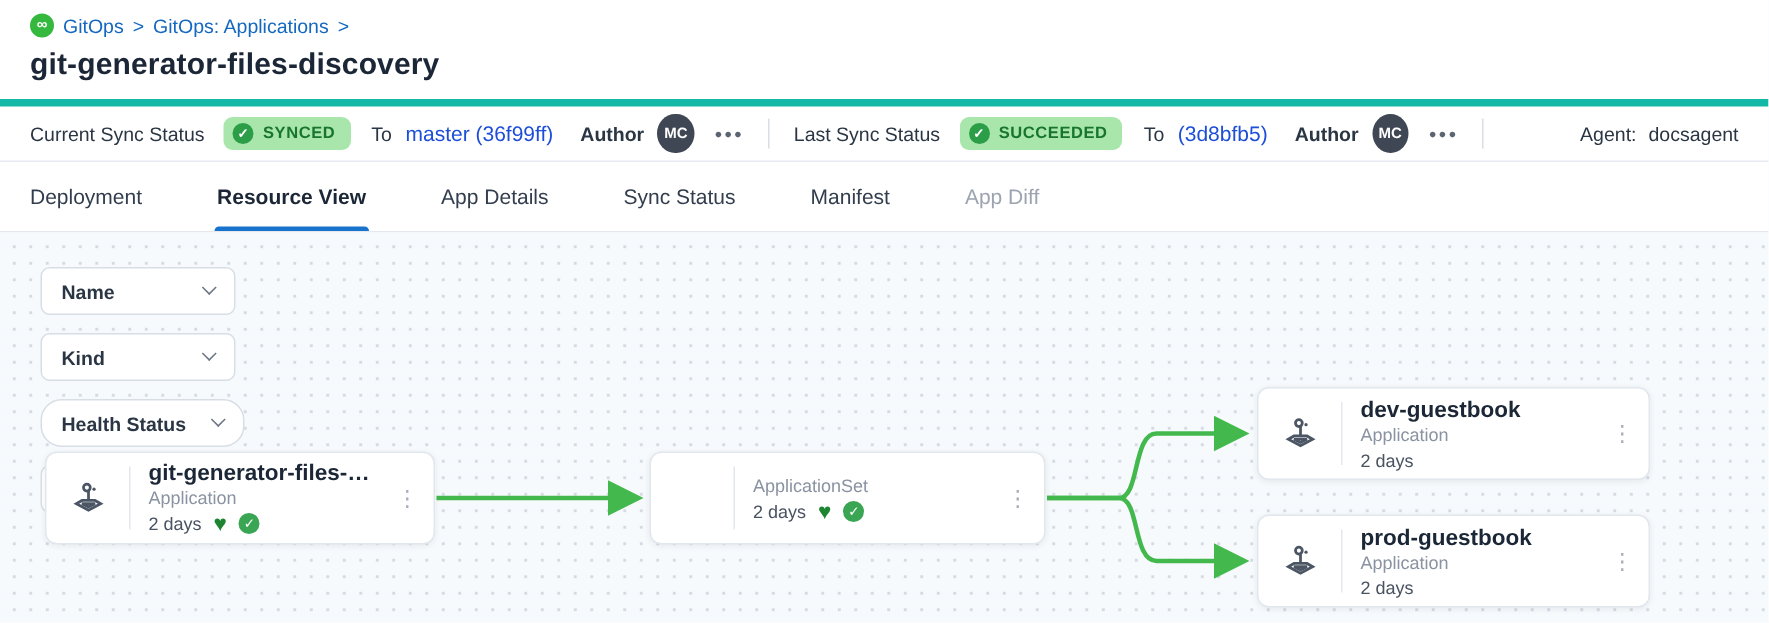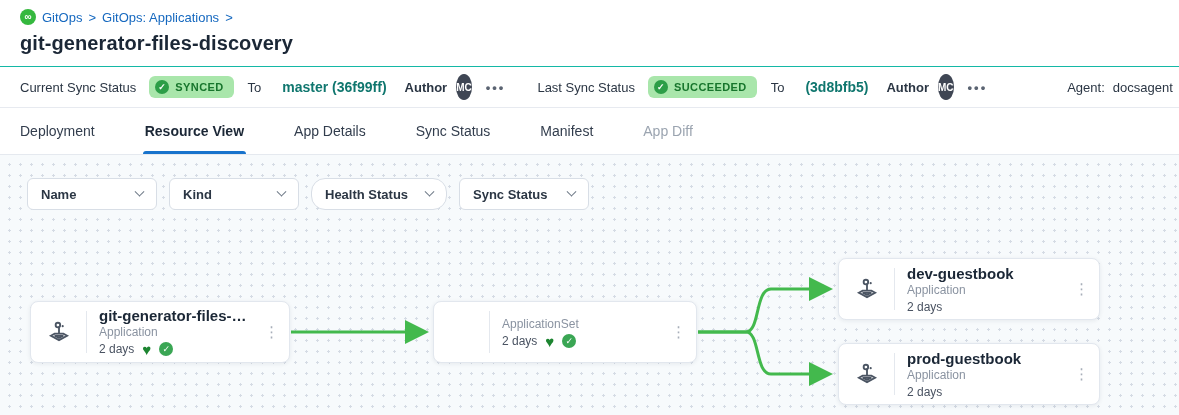--- a/index.html
+++ b/index.html
@@ -17,36 +17,36 @@
     width: 16px; height: 16px; border-radius: 50%; background: #35b83e;
     color: #fff; display: flex; align-items: center; justify-content: center;
     font-size: 10px; font-weight: 700; line-height: 1;
   }
   .crumb-link { color: #1568bf; text-decoration: none; cursor: pointer; }
   .crumb-sep { color: #1568bf; }
   .page-title { margin-top: 7px; font-size: 20px; font-weight: 700; color: #1b2736; letter-spacing: 0.1px; }
 
   
   .status-bar {
-    height: 42px; border-top: 1px solid #14b8a6; border-bottom: 1px solid #e7eaf0;
+    height: 42px; border-top: 5px solid #14b8a6; border-bottom: 1px solid #e7eaf0;
     display: flex; align-items: center; padding: 0 20px; font-size: 13px; color: #2b3644;
     white-space: nowrap;
   }
   .sb-label { margin-right: 13px; }
   .badge {
     display: inline-flex; align-items: center; gap: 6px;
     background: #a9e6ab; color: #17752c; border-radius: 6px;
     padding: 4px 10px 4px 6px; font-size: 11px; font-weight: 700; letter-spacing: 0.4px;
   }
   .badge .check-bubble {
     width: 14px; height: 14px; border-radius: 50%; background: #2c9e47;
     color: #fff; font-size: 9px; display: flex; align-items: center; justify-content: center;
   }
   .sb-to { margin: 0 9px 0 14px; }
-  .sb-rev { color: #0f766e; font-weight: 700; font-size: 14px; text-decoration: none; cursor: pointer; margin-left: 12px; }
+  .sb-rev { color: #1d4ed8; font-weight: 400; font-size: 14px; text-decoration: none; cursor: pointer; }
   .sb-author { margin: 0 9px 0 18px; font-weight: bold; }
   .avatar {
     width: 26px; height: 26px; border-radius: 50%; background: #3f4654;
     color: #fff; font-size: 10px; font-weight: 700;
     display: inline-flex; align-items: center; justify-content: center;
   }
   .sb-menu { margin-left: 14px; color: #5b6472; font-weight: 700; letter-spacing: 2px; font-size: 13px; cursor: pointer; }
   .sb-divider { width: 1px; height: 20px; background: #d9dee6; margin: 0 16px; }
   .agent-label { margin-right: 8px; margin-left: 48px; }
 
@@ -62,21 +62,21 @@
     background: #1873cc; border-radius: 3px 3px 0 0;
   }
   .tab.disabled { color: #9ba4b0; }
 
   
   .content {
     position: relative; height: 260px; background: #f7fafc;
     background-image: radial-gradient(circle, #d5dbe4 1px, rgba(0,0,0,0) 1.3px);
     background-size: 11px 11px; background-position: 4px 4px;
   }
-  .filters { position: absolute; top: 23px; left: 27px; display: flex; gap: 12px; }
+  .filters { position: absolute; top: 23px; left: 27px; display: flex; gap: 12px; flex-direction: column; }
   .filter {
     height: 32px; background: #fff; border: 1px solid #d8dee6; border-radius: 6px;
     display: flex; align-items: center; justify-content: space-between;
     padding: 0 13px; font-size: 13px; font-weight: 600; color: #2b3644; cursor: pointer;
   }
   .f-name { width: 130px; } .f-kind { width: 130px; } .f-health { width: 136px; border-radius: 14px; } .f-sync { width: 130px; }
   .chevron {
     width: 7px; height: 7px; border-right: 1.6px solid #6b7684; border-bottom: 1.6px solid #6b7684;
     transform: rotate(45deg) translate(-2px,-2px); margin-left: 8px;
   }

